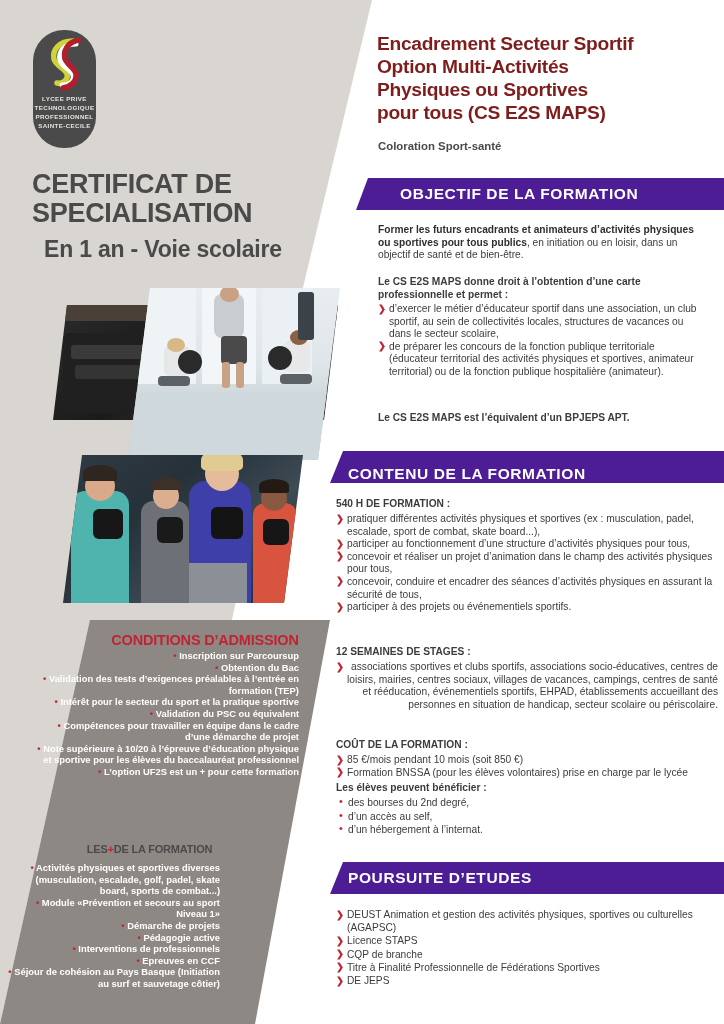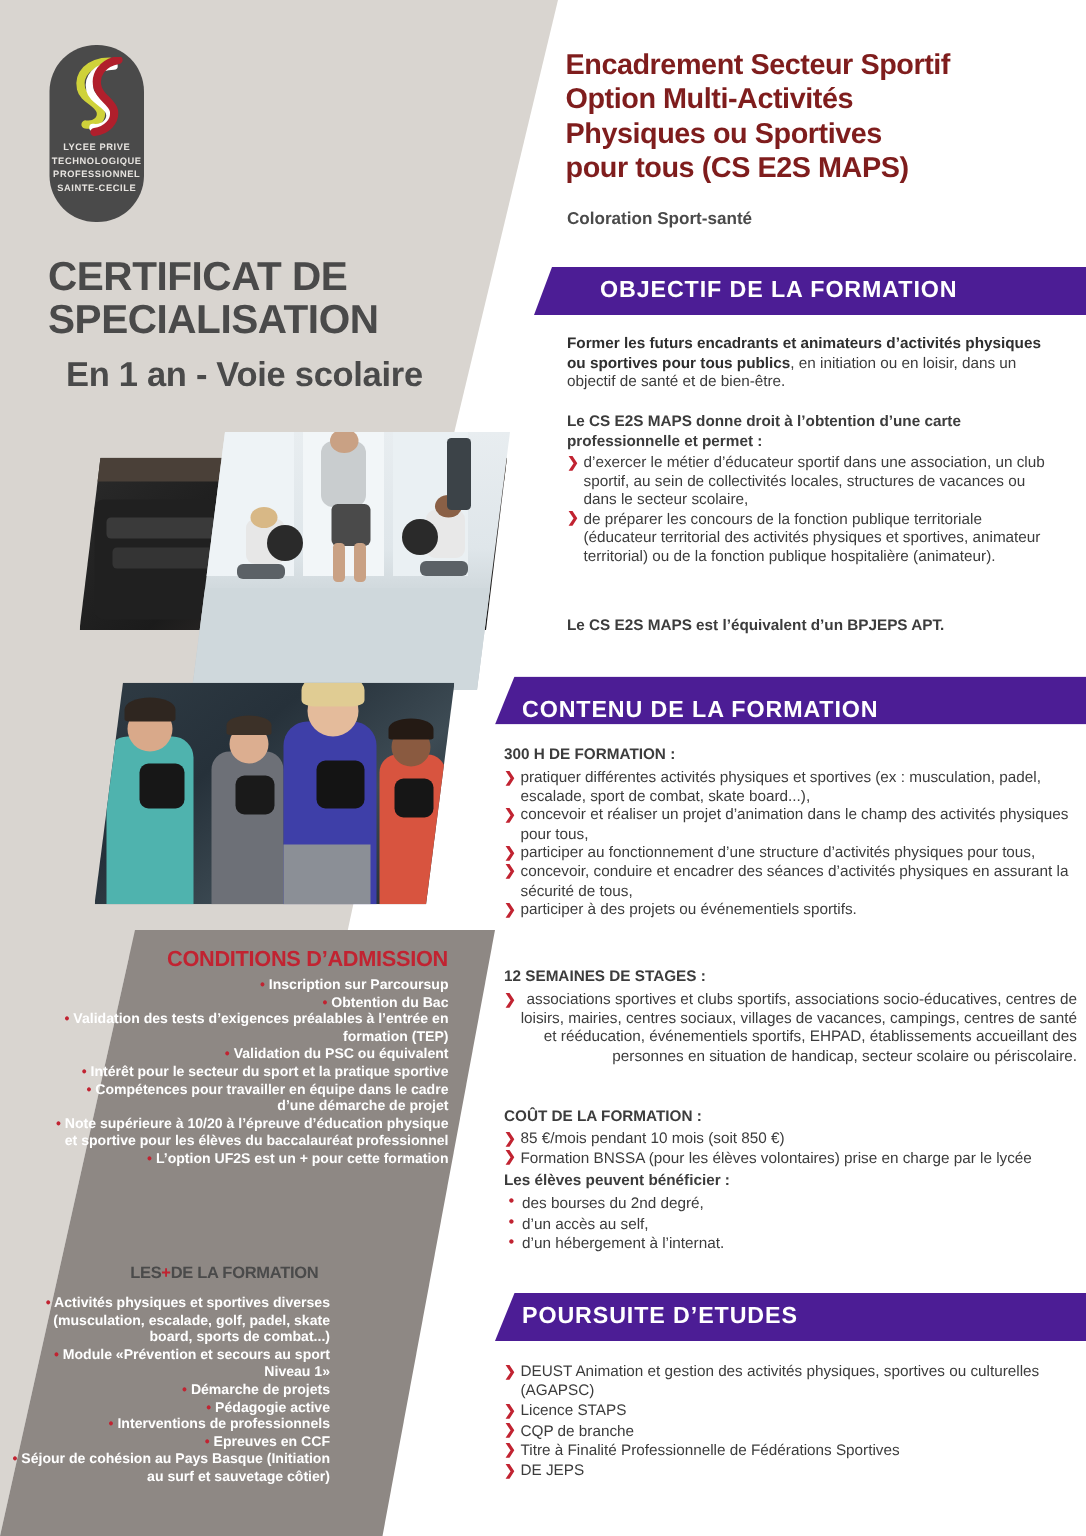--- a/index.html
+++ b/index.html
@@ -248,25 +248,25 @@
   <ul class="arrow rtext" style="left:378px;top:303px;width:322px;">
     <li>d’exercer le métier d’éducateur sportif dans une association, un club sportif, au sein de collectivités locales, structures de vacances ou dans le secteur scolaire,</li>
     <li>de préparer les concours de la fonction publique territoriale (éducateur territorial des activités physiques et sportives, animateur territorial) ou de la fonction publique hospitalière (animateur).</li>
   </ul>
   <div class="rtext hd" style="left:378px;top:412px;width:330px;font-weight:bold;">Le CS E2S MAPS est l’équivalent d’un BPJEPS APT.</div>
 
   <div class="banner" id="banner-contenu">
     <span>CONTENU DE LA FORMATION</span>
   </div>
 
-  <div class="rtext hd" style="left:336px;top:498px;width:380px;font-weight:bold;">300 H DE FORMATION :</div>
+  <div class="rtext hd" style="left:336px;top:498px;width:380px;font-weight:bold;">540 H DE FORMATION :</div>
   <ul class="arrow rtext" style="left:336px;top:513px;width:378px;">
     <li>pratiquer différentes activités physiques et sportives (ex : musculation, padel, escalade, sport de combat, skate board...),</li>
+    <li>participer au fonctionnement d’une structure d’activités physiques pour tous,</li>
     <li>concevoir et réaliser un projet d’animation dans le champ des activités physiques pour tous,</li>
-    <li>participer au fonctionnement d’une structure d’activités physiques pour tous,</li>
     <li>concevoir, conduire et encadrer des séances d’activités physiques en assurant la sécurité de tous,</li>
     <li>participer à des projets ou événementiels sportifs.</li>
   </ul>
 
   <div class="rtext hd" style="left:336px;top:646px;width:380px;font-weight:bold;">12 SEMAINES DE STAGES :</div>
   <ul class="arrow rtext" style="left:336px;top:661px;width:382px;text-align:right;">
     <li>associations sportives et clubs sportifs, associations socio-éducatives, centres de loisirs, mairies, centres sociaux, villages de vacances, campings, centres de santé et rééducation, événementiels sportifs, EHPAD, établissements accueillant des personnes en situation de handicap, secteur scolaire ou périscolaire.</li>
   </ul>
 
   <div class="rtext hd" style="left:336px;top:739px;width:380px;font-weight:bold;">COÛT DE LA FORMATION :</div>
@@ -291,22 +291,22 @@
     <li>CQP de branche</li>
     <li>Titre à Finalité Professionnelle de Fédérations Sportives</li>
     <li>DE JEPS</li>
   </ul>
 
   <div class="cond-title">CONDITIONS D’ADMISSION</div>
   <ul class="cond-list">
     <li><span class="bullet">•</span> <span>Inscription sur Parcoursup</span></li>
     <li><span class="bullet">•</span> <span>Obtention du Bac</span></li>
     <li><span class="bullet">•</span> <span>Validation des tests d’exigences préalables à l’entrée en formation (TEP)</span></li>
+    <li><span class="bullet">•</span> <span>Intérêt pour le  secteur du sport et la pratique sportive</span></li>
     <li><span class="bullet">•</span> <span>Validation du PSC ou équivalent</span></li>
-    <li><span class="bullet">•</span> <span>Intérêt pour le  secteur du sport et la pratique sportive</span></li>
     <li><span class="bullet">•</span> <span>Compétences pour travailler en équipe dans le cadre d’une démarche de projet</span></li>
     <li><span class="bullet">•</span> <span>Note supérieure à 10/20 à l’épreuve d’éducation physique et sportive pour les élèves du baccalauréat professionnel</span></li>
     <li><span class="bullet">•</span> <span>L’option UF2S est un + pour cette formation</span></li>
   </ul>
 
   <div class="plus-title">
     <span>LES</span><span class="plus">+</span><span>DE LA FORMATION</span>
   </div>
   <ul class="plus-list">
     <li><span class="bullet">•</span> <span>Activités physiques et sportives diverses (musculation, escalade, golf, padel, skate board, sports de combat...)</span></li>

